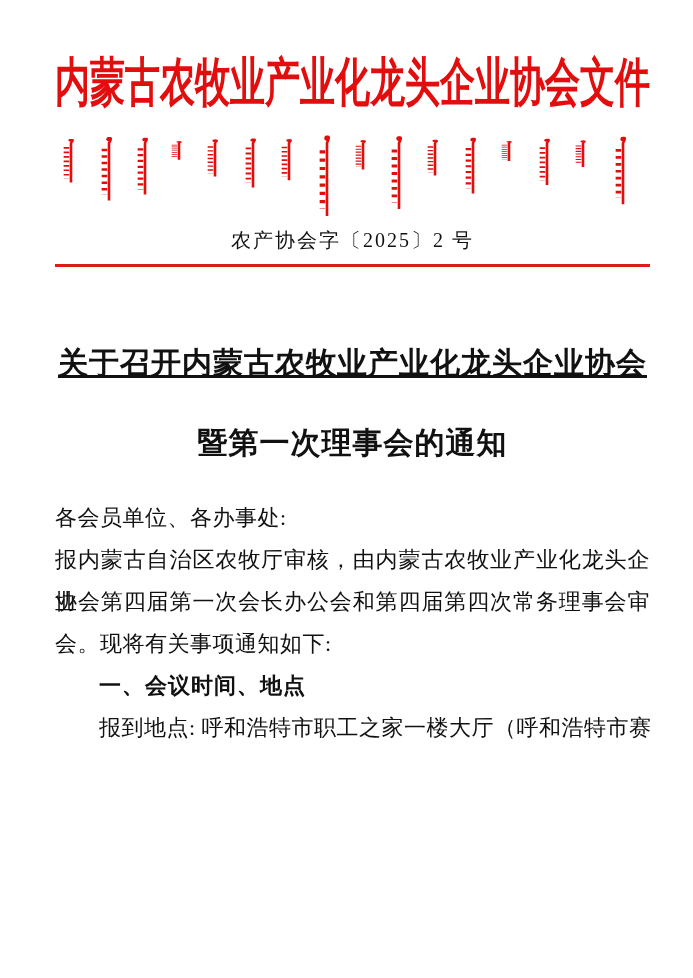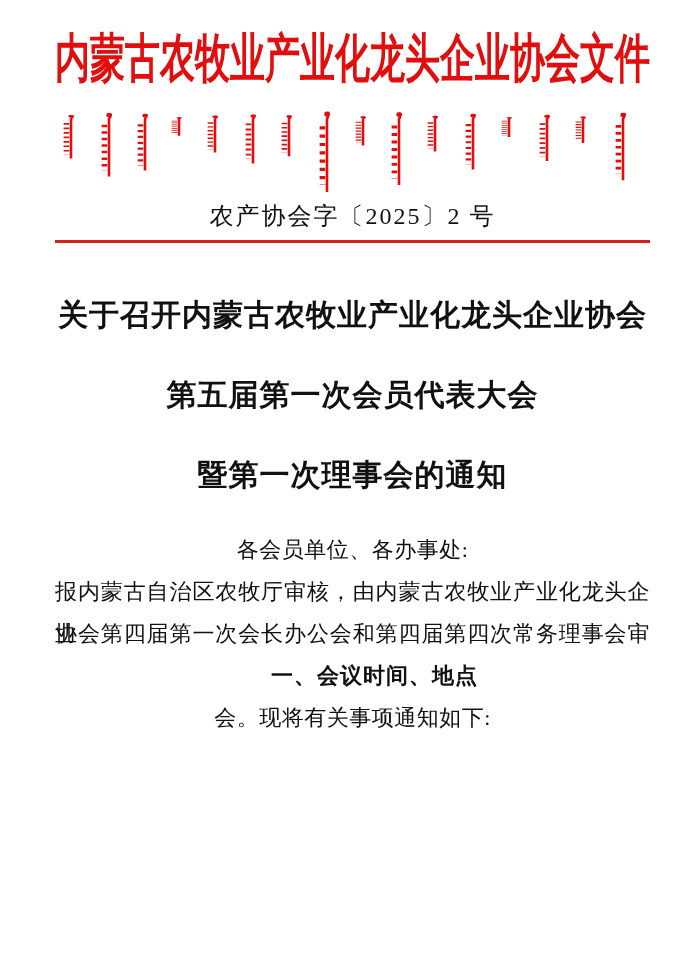--- a/index.html
+++ b/index.html
@@ -12,21 +12,21 @@
   }
   .page {
     position: relative;
     width: 693px; height: 978px;
     padding: 0 43px 0 55px;
     background: #ffffff;
   }
 
   
   .masthead-wrap {
-    margin-top: 32px;
+    margin-top: 56px;
     height: 78px;
     overflow: visible;
   }
   .masthead {
     font-size: 35px;
     line-height: 36px;
     font-weight: bold;
     color: #e20d0d;
     white-space: nowrap;
     text-align: justify;
@@ -40,21 +40,21 @@
   .mongolian-band {
     width: 595px;
     height: 82px;
     display: block;
     margin-bottom: 6px;
   }
 
   
   .doc-number {
     text-align: center;
-    font-size: 24px;
+    font-size: 20px;
     line-height: 28px;
     margin-top: 10px;
     letter-spacing: 2px;
     font-family: Liberation Serif, serif;
   }
 
   
   .red-rule {
     margin-top: 10px;
     width: 595px;
@@ -63,32 +63,31 @@
   }
 
   
   .title-line {
     text-align: center;
     font-weight: bold;
     font-size: 30px;
     line-height: 36px;
     letter-spacing: 1px;
   }
-  .title-line.first { margin-top: 54px; }
+  .title-line.first { margin-top: 78px; text-decoration: underline; }
   .title-line.rest  { margin-top: 44px; }
 
   
   .body-block { margin-top: 36px; }
   .body-line {
     font-size: 22px;
     line-height: 42px;
     height: 42px;
     white-space: nowrap;
     letter-spacing: 0.5px;
-    text-align: center;
   }
   .body-line.fill {
     white-space: normal;
     text-align: justify;
     text-align-last: justify;
   }
   .body-line.ind { text-indent: 2em; }
   .body-line.heading {
     font-family: "Liberation Sans", "DejaVu Sans", sans-serif;
     font-weight: bold;
@@ -129,28 +128,28 @@
     <use href="#mgc" transform="translate(526,9) scale(1,0.40)"></use>
     <use href="#mgc" transform="translate(566,9) scale(1,1.02)"></use>
   </svg>
 
   <div class="doc-number">农产协会字〔2025〕2 号</div>
 
   <div class="red-rule"></div>
 
   <div>
     <div class="title-line first">关于召开内蒙古农牧业产业化龙头企业协会</div>
-    <div class="title-line rest">第五届第一次会员代表大会</div>
     <div class="title-line rest">暨第一次理事会的通知</div>
   </div>
 
   <div class="body-block">
     <div class="body-line">各会员单位、各办事处:</div>
 
     <div class="body-line fill">报内蒙古自治区农牧厅审核，由内蒙古农牧业产业化龙头企业</div>
     <div class="body-line fill">协会第四届第一次会长办公会和第四届第四次常务理事会审</div>
+    <div class="body-line">会。现将有关事项通知如下:</div>
+
     <div class="body-line heading ind">一、会议时间、地点</div>
 
-    <div class="body-line">会。现将有关事项通知如下:</div>
-
+    <div class="body-line ind">报到地点: 呼和浩特市职工之家一楼大厅（呼和浩特市赛</div>
   </div>
 
 </div>
 
 </body></html>

